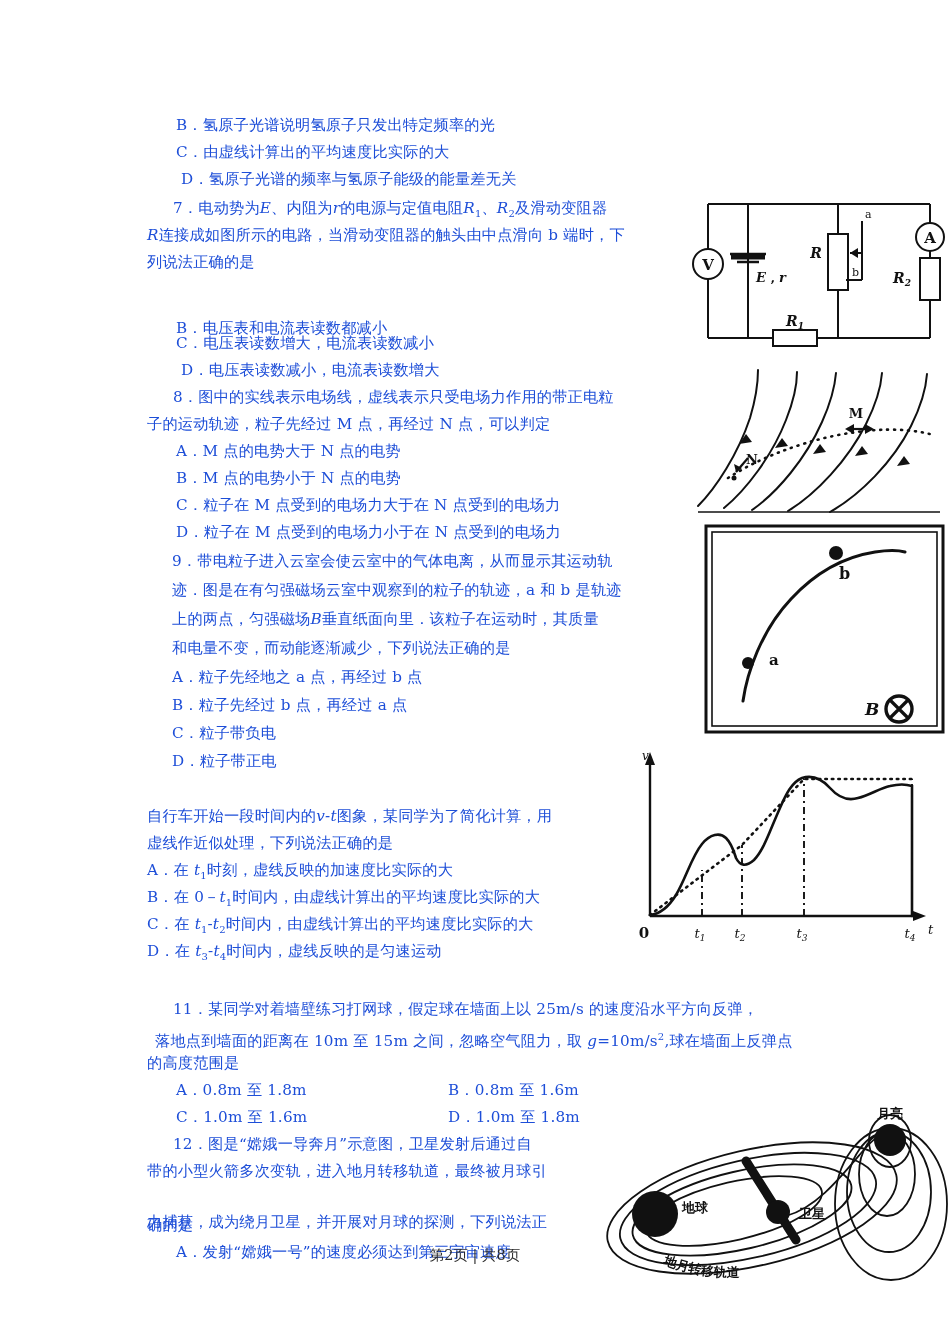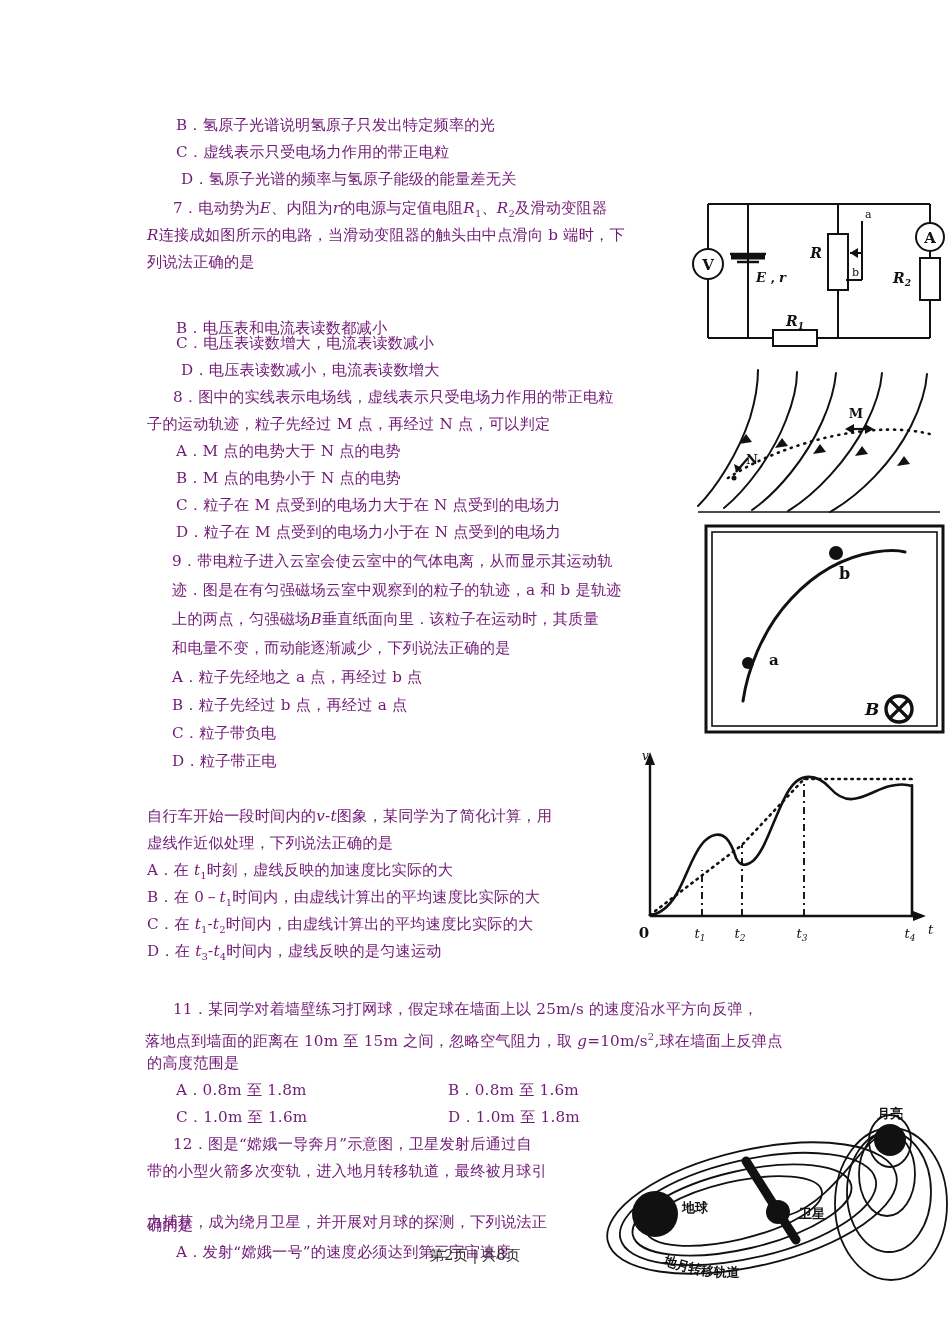--- a/index.html
+++ b/index.html
@@ -16,21 +16,21 @@
     width: 950px;
     height: 1344px;
     background: #ffffff;
     overflow: hidden;
   }
   .txt {
     position: absolute;
     font-family: "DejaVu Serif", "Liberation Serif", serif;
     font-size: 15.2px;
     line-height: 27px;
-    color: #701a75;
+    color: #1d4ed8;
     white-space: nowrap;
     letter-spacing: 0.2px;
   }
   .sub { font-size: 10px; vertical-align: sub; }
   .sup { font-size: 10px; vertical-align: super; }
   .ital { font-style: italic; font-family: "DejaVu Serif", "Liberation Serif", serif; }
   .figbox { position: absolute; }
   svg { display: block; overflow: visible; }
   .footer {
     position: absolute;
@@ -41,21 +41,21 @@
     color: #2b2b2b;
     font-family: "DejaVu Serif", "Liberation Serif", serif;
   }
 </style>
 </head>
 <body>
 
 <div id="page">
 
   <div class="txt" style="left:176px; top:112px;">B．氢原子光谱说明氢原子只发出特定频率的光</div>
-  <div class="txt" style="left:176px; top:139px;">C．虚线表示只受电场力作用的带正电粒</div>
+  <div class="txt" style="left:176px; top:139px;">C．由虚线计算出的平均速度比实际的大</div>
   <div class="txt" style="left:181px; top:166px;">D．氢原子光谱的频率与氢原子能级的能量差无关</div>
 
   <div class="txt" style="left:173px; top:195px;">
     <span>7．电动势为</span><span class="ital">E</span><span>、内阻为</span><span class="ital">r</span><span>的电源与定值电阻</span><span class="ital">R</span><span class="sub">1</span><span>、</span><span class="ital">R</span><span class="sub">2</span><span>及滑动变阻器</span>
   </div>
   <div class="txt" style="left:147px; top:222px;text-align:center;">
     <span class="ital">R</span><span>连接成如图所示的电路，当滑动变阻器的触头由中点滑向 b 端时，下</span>
   </div>
   <div class="txt" style="left:147px; top:249px;">列说法正确的是</div>
 
@@ -240,21 +240,21 @@
       </g>
 
       <text x="64" y="190" font-family="DejaVu Serif, serif" font-size="13" font-style="italic" text-anchor="middle" fill="#111"><tspan>t</tspan><tspan font-size="9" dy="3">1</tspan></text>
       <text x="104" y="190" font-family="DejaVu Serif, serif" font-size="13" font-style="italic" text-anchor="middle" fill="#111"><tspan>t</tspan><tspan font-size="9" dy="3">2</tspan></text>
       <text x="166" y="190" font-family="DejaVu Serif, serif" font-size="13" font-style="italic" text-anchor="middle" fill="#111"><tspan>t</tspan><tspan font-size="9" dy="3">3</tspan></text>
       <text x="274" y="190" font-family="DejaVu Serif, serif" font-size="13" font-style="italic" text-anchor="middle" fill="#111"><tspan>t</tspan><tspan font-size="9" dy="3">4</tspan></text>
     </svg>
   </div>
 
   <div class="txt" style="left:173px; top:996px;">11．某同学对着墙壁练习打网球，假定球在墙面上以 25m/s 的速度沿水平方向反弹，</div>
-  <div class="txt" style="left:145px; top:1023px;text-align:right;">
+  <div class="txt" style="left:155px; top:1023px;text-align:right;">
     <span>落地点到墙面的距离在 10m 至 15m 之间，忽略空气阻力，取 </span><span class="ital">g</span><span>=10m/s</span><span class="sup">2</span><span>,球在墙面上反弹点</span>
   </div>
   <div class="txt" style="left:147px; top:1050px;">的高度范围是</div>
 
   <div class="txt" style="left:176px; top:1077px;">A．0.8m 至 1.8m</div>
   <div class="txt" style="left:448px; top:1077px;">B．0.8m 至 1.6m</div>
   <div class="txt" style="left:176px; top:1104px;">C．1.0m 至 1.6m</div>
   <div class="txt" style="left:448px; top:1104px;">D．1.0m 至 1.8m</div>
 
   <div class="txt" style="left:173px; top:1131px;">12．图是“嫦娥一导奔月”示意图，卫星发射后通过自</div>

